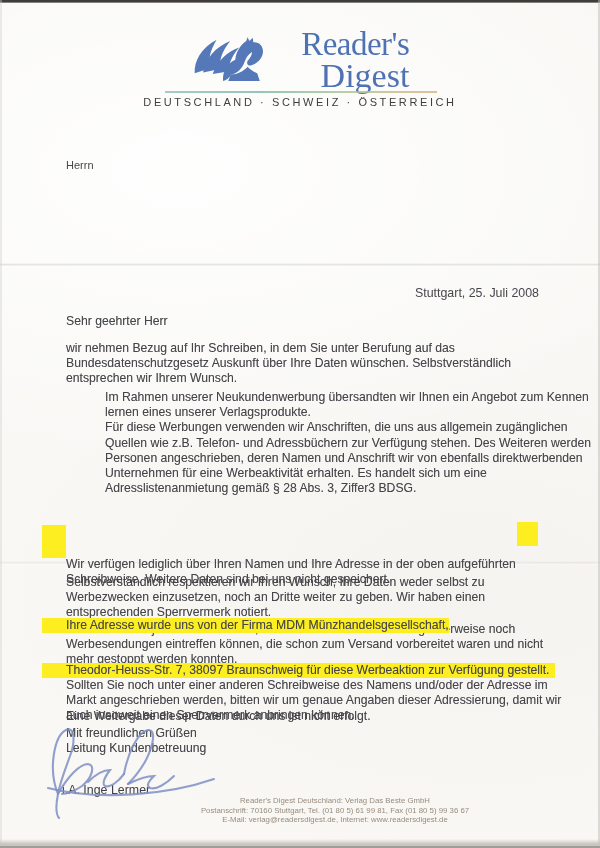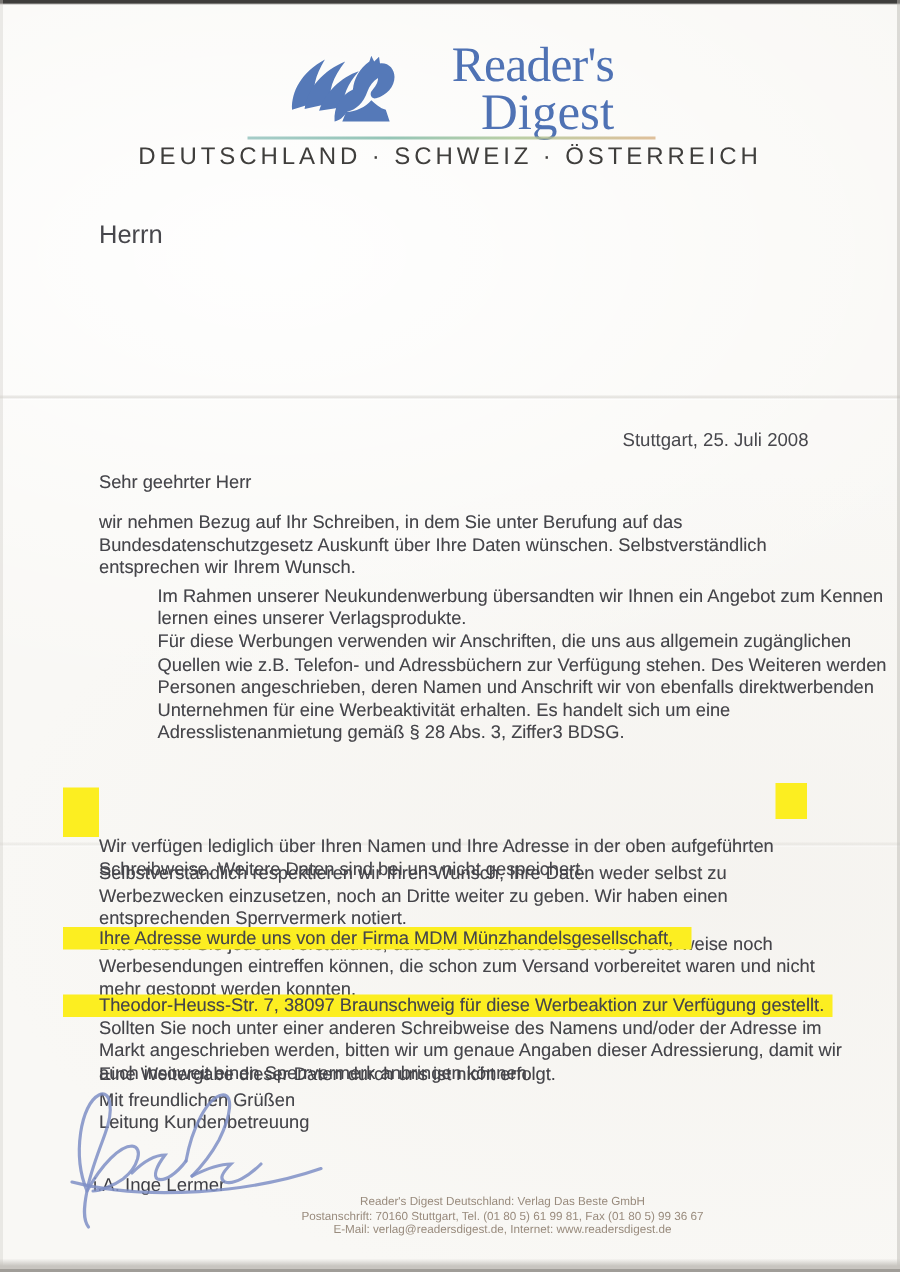--- a/index.html
+++ b/index.html
@@ -26,41 +26,41 @@
   
   .brand{position:absolute;left:0;top:28px;width:600px;text-align:center;}
   .brand-row{display:inline-flex;align-items:flex-start;}
   .pegasus{width:86px;height:58px;margin-right:4px;margin-top:4px;}
   .brand-text{text-align:right;font-family:Liberation Serif, serif;color:#4f72b4;line-height:1;}
   .brand-line1{font-size:33px;letter-spacing:-0.5px;}
   .brand-line2{font-size:34px;margin-left:40px;margin-top:-2px;}
   .brand-rule{position:absolute;left:165px;top:91px;width:272px;height:2px;
     background:linear-gradient(90deg,#8fc0bb,#7cb8a6 35%,#a9c490 65%,#d8b183);opacity:.8;}
   .tagline{position:absolute;left:0;top:96px;width:600px;text-align:center;
-    font-size:16px;letter-spacing:2.6px;color:#3f3e3c;}
+    font-size:11px;letter-spacing:2.6px;color:#3f3e3c;}
 
   
-  .recipient{position:absolute;left:66px;top:147px;font-size:17px;color:#47474c;}
+  .recipient{position:absolute;left:66px;top:159px;font-size:11px;color:#47474c;}
   .dateline{position:absolute;left:415px;top:286px;font-size:12.4px;color:#47474c;}
 
   
   .para{position:absolute;left:66px;font-size:12.2px;line-height:15.2px;
     white-space:pre;color:#45454a;text-shadow:0 0 .4px rgba(70,70,75,.35);}
   .p-sal{top:314px;}
   .p-intro{top:341px;}
   .p-werbung{top:390px;margin-left:39px;}
   .p-daten{top:496px;}
   .p-respekt{top:575px;}
   .p-verstaendnis{top:622px;}
   .p-schreibweise{top:678px;}
   .p-closing{top:726px;}
 
   .hl-line{white-space:nowrap;position:relative;z-index:1;}
   .hl{background:#fcee21;display:inline-block;margin-left:-24px;padding-left:24px;}
-  .hl-1{padding-right:12px;}
+  .hl-1{}
   .hl-2{padding-right:6px;}
   .hl-block{position:absolute;background:#fcee21;z-index:0;}
   .hl-block-left{left:-24px;top:29px;width:24px;height:33px;}
   .hl-block-right{left:451px;top:26px;width:21px;height:24px;}
 
   
   .sig-name{position:absolute;left:62px;top:783px;font-size:12.4px;color:#3e3e44;}
   .sig-svg{position:absolute;left:28px;top:724px;width:190px;height:100px;z-index:2;}
   .sig-svg path{fill:none;stroke:#7f8fc5;stroke-width:2.1;stroke-linecap:round;opacity:.85;}
 

